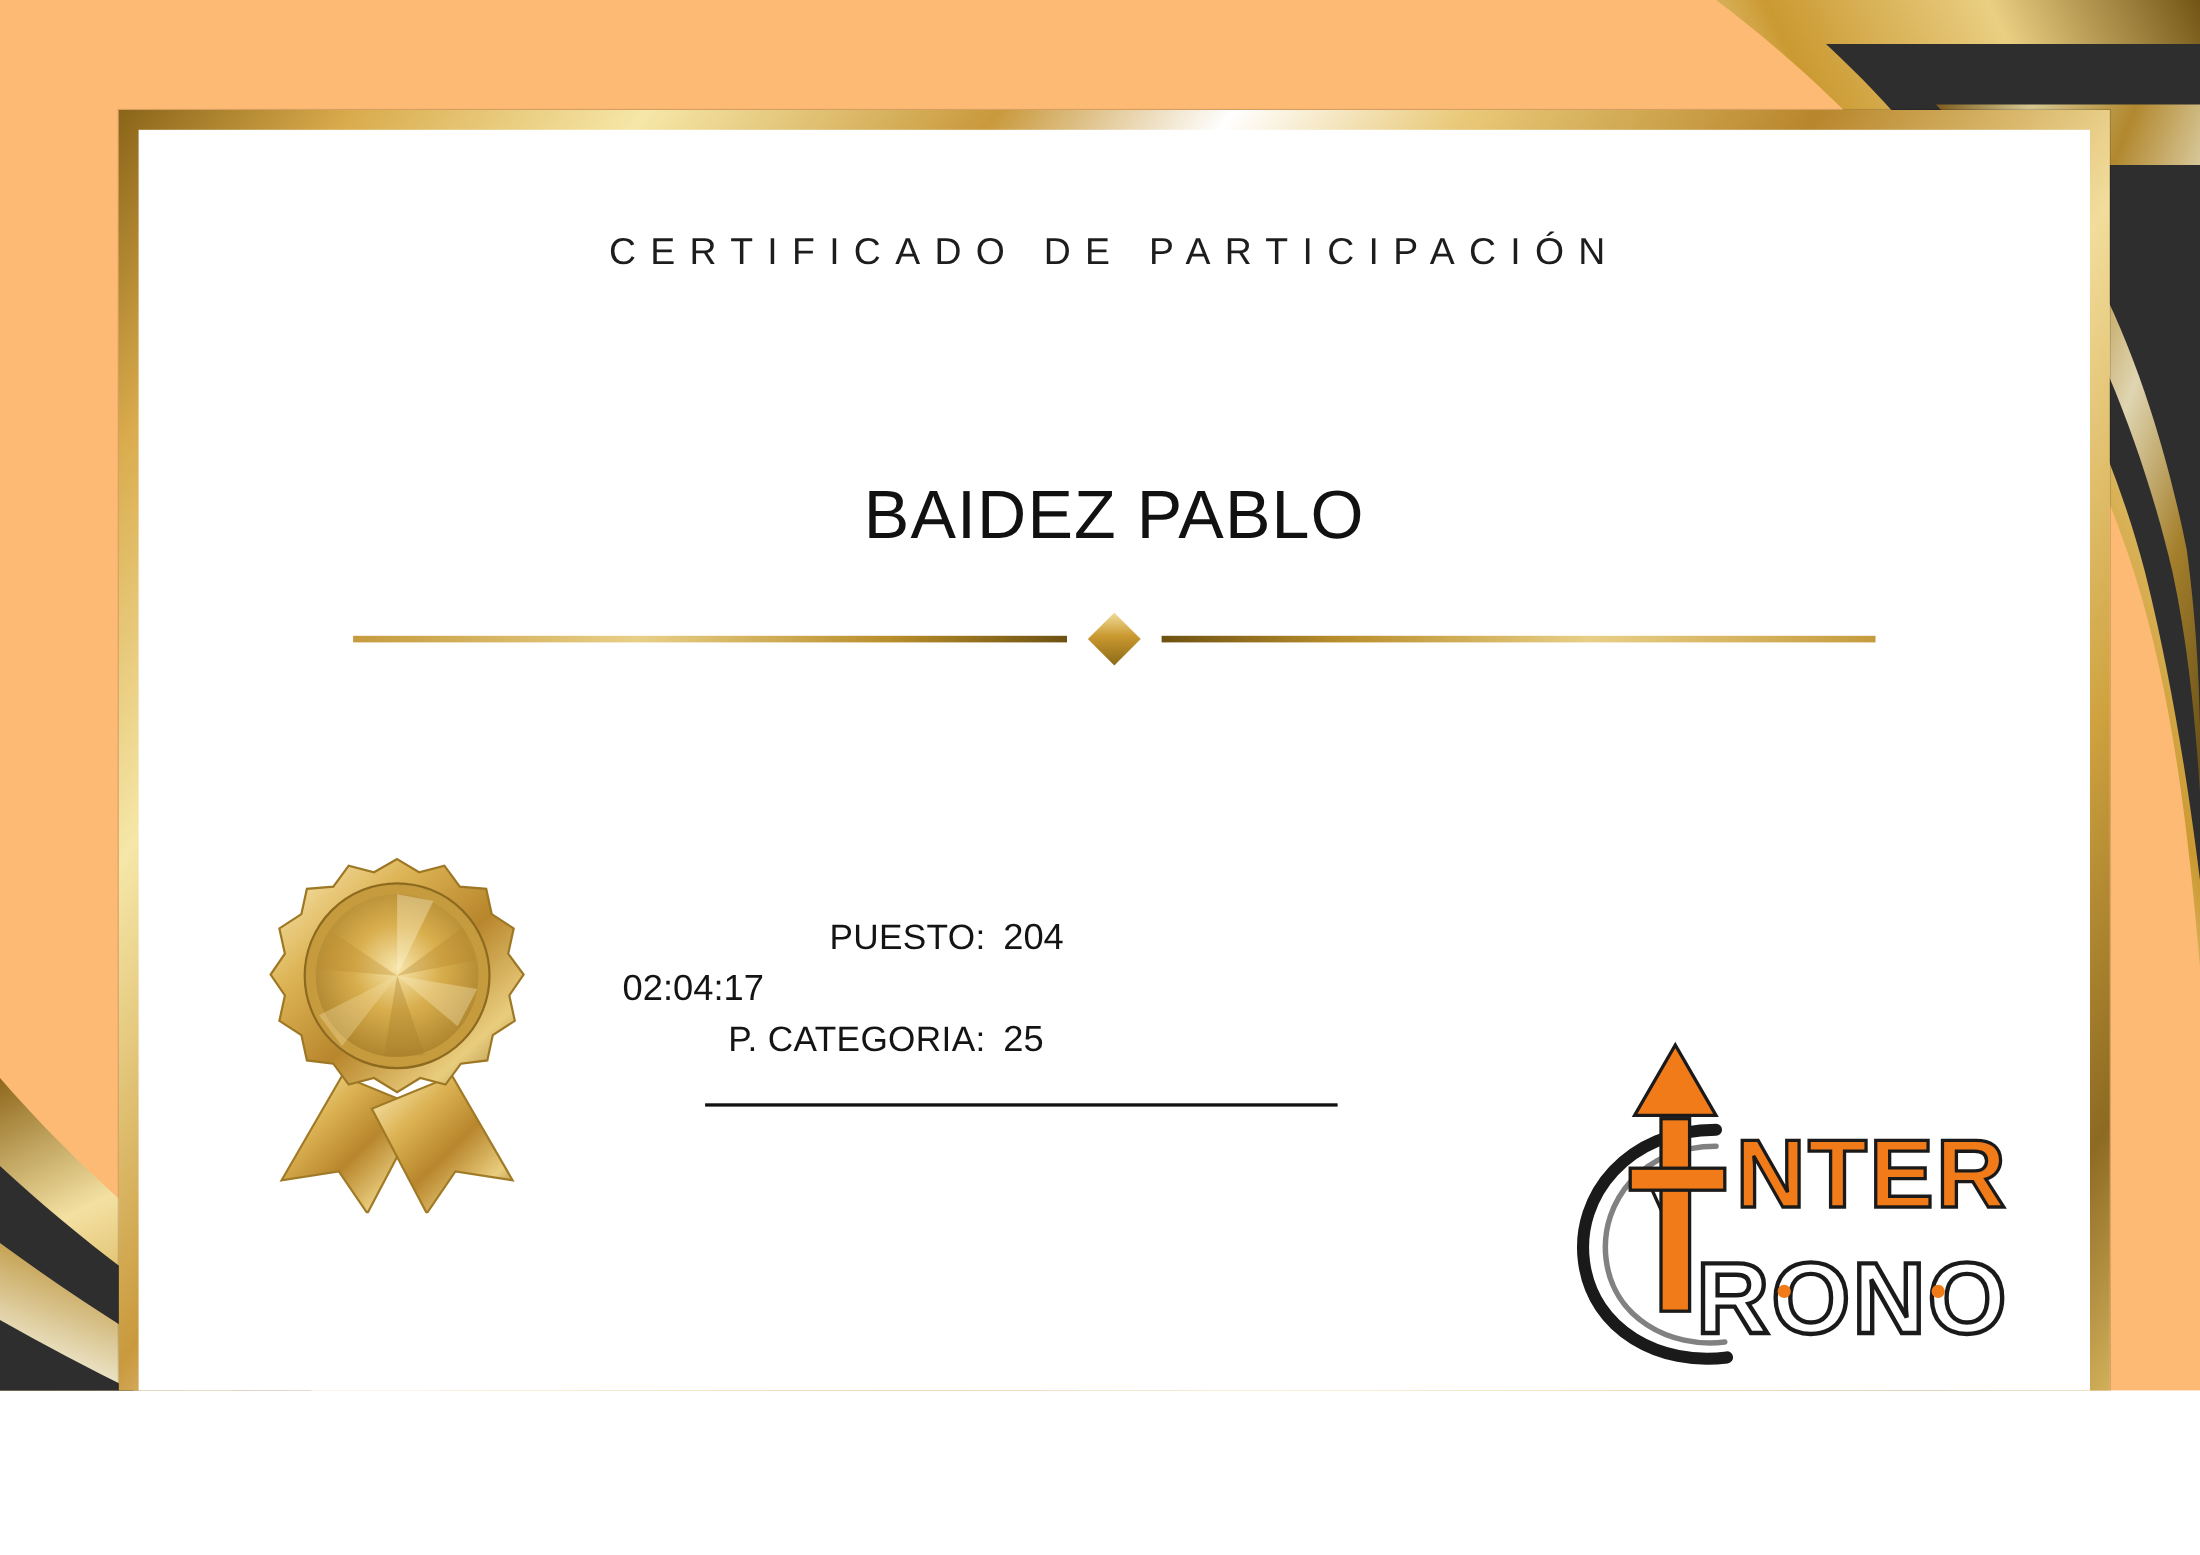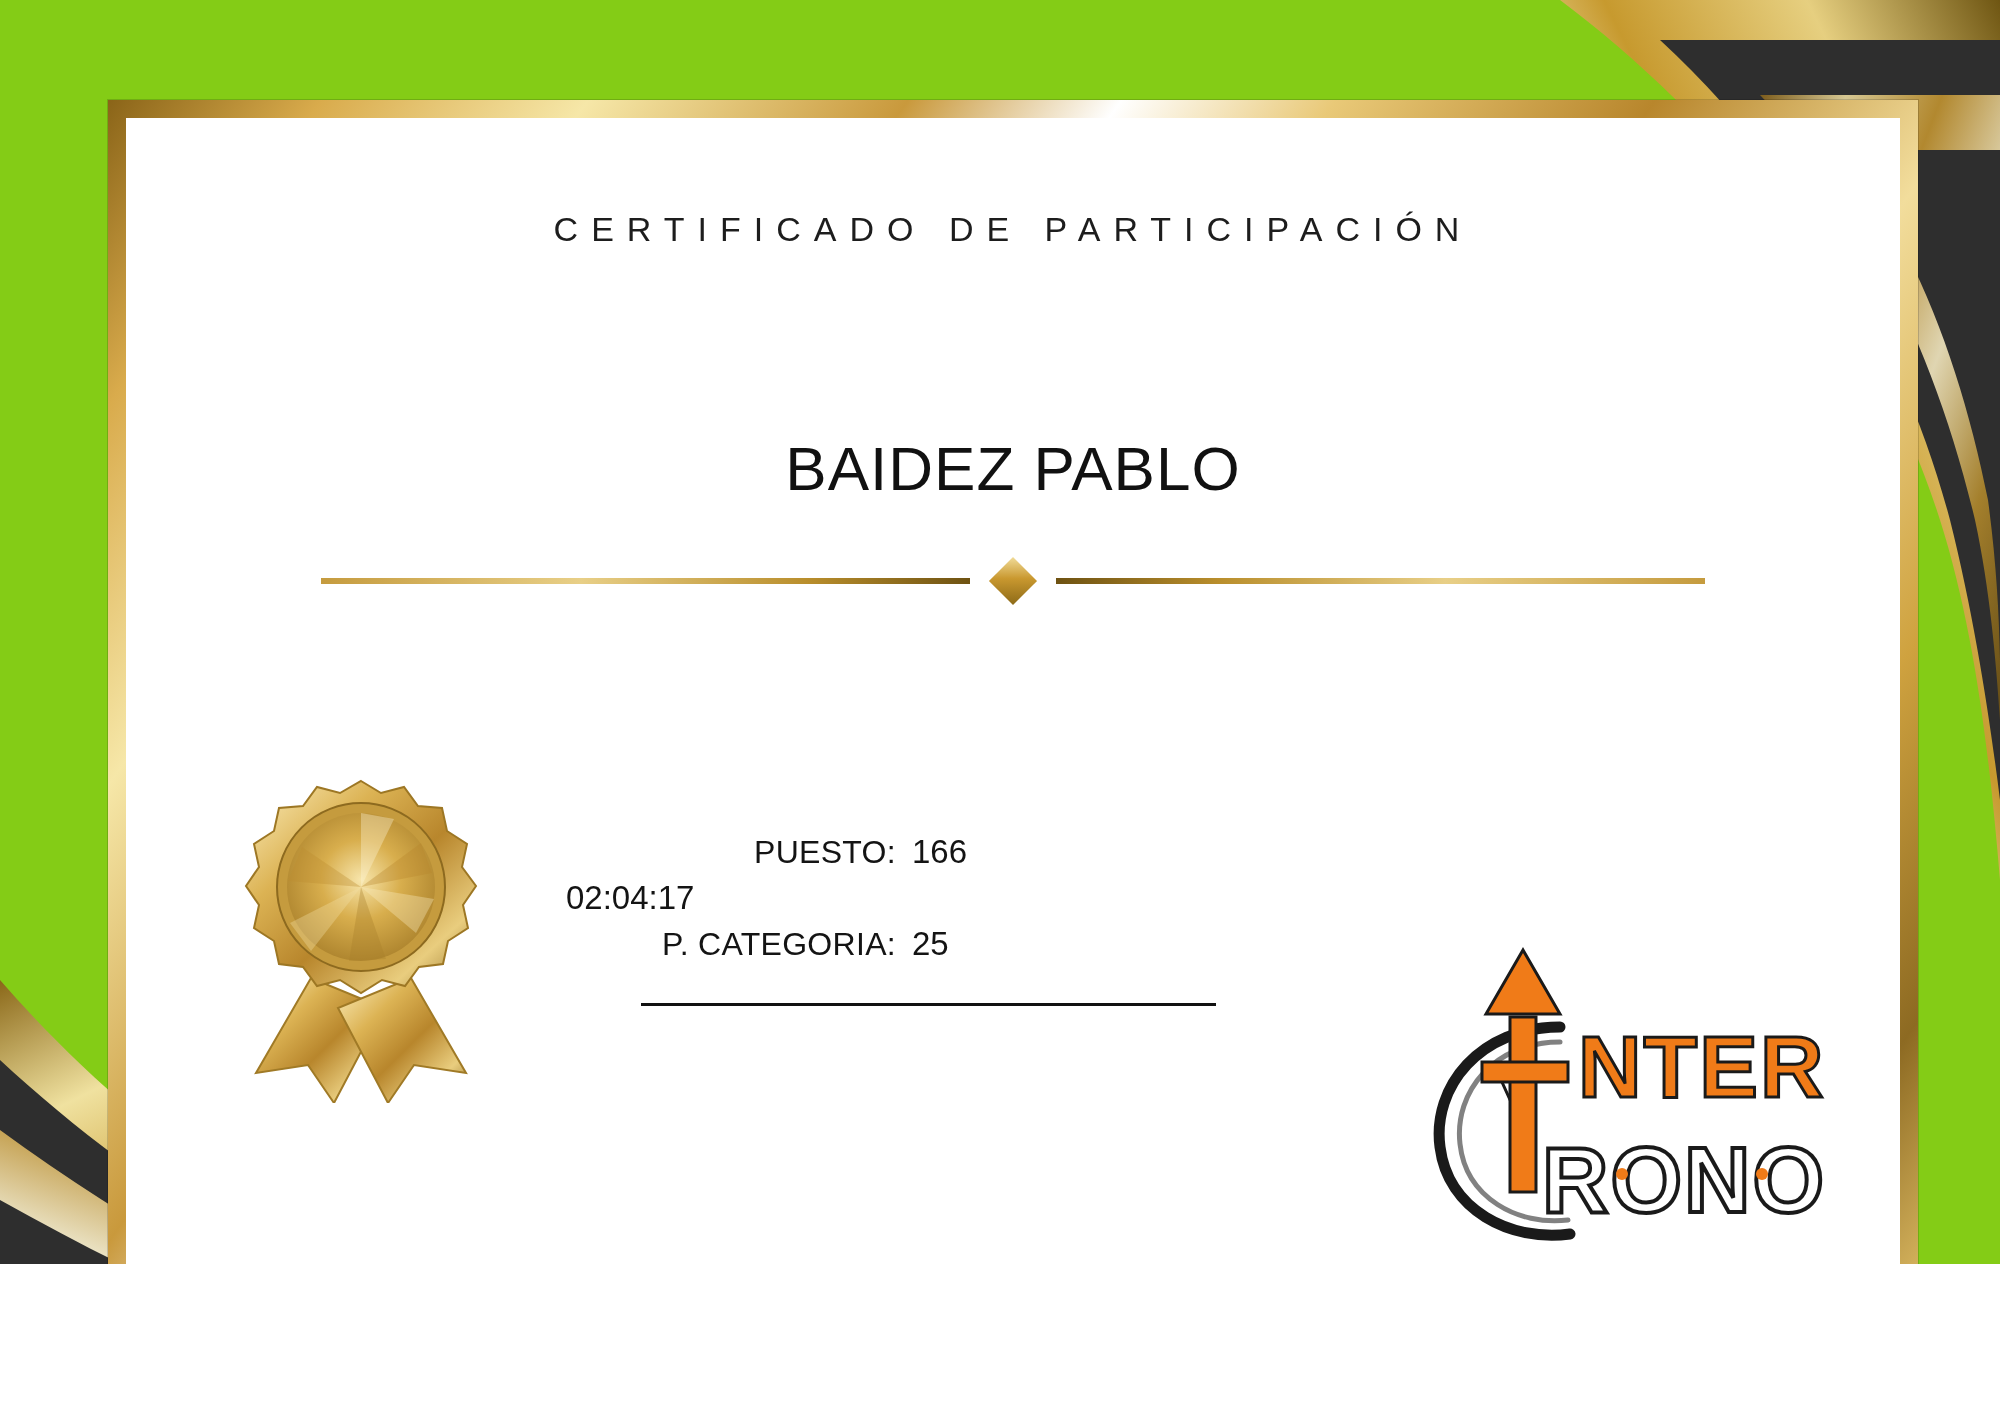--- a/index.html
+++ b/index.html
@@ -11,21 +11,21 @@
     width: 2000px;
     height: 1414px;
     overflow: hidden;
     font-family: "Liberation Sans", sans-serif;
   }
 
   .certificate {
     position: relative;
     width: 2000px;
     height: 1264px;
-    background: #84cc16;
+    background: #fdba74;
     overflow: hidden;
   }
 
   
   .corner-svg {
     position: absolute;
     top: 0;
     left: 0;
     width: 2000px;
     height: 1414px;
@@ -265,21 +265,21 @@
             <path d="M145 114 L170 186 L133 188 Z" fill="#a87f2a"></path>
             <path d="M145 114 L95 178 L74 150 Z" fill="#f3e0a6"></path>
             <path d="M145 114 L72 108 L86 74 Z" fill="#bd8d30"></path>
           </g>
         </g>
       </svg>
 
       <div class="results">
         <div class="result-row">
           <span class="result-label">PUESTO:</span>
-          <span class="result-value">166</span>
+          <span class="result-value">204</span>
         </div>
         <div class="result-row">
           <span class="result-value">02:04:17</span>
         </div>
         <div class="result-row">
           <span class="result-label">P. CATEGORIA:</span>
           <span class="result-value">25</span>
         </div>
         <div class="result-line"></div>
       </div>

